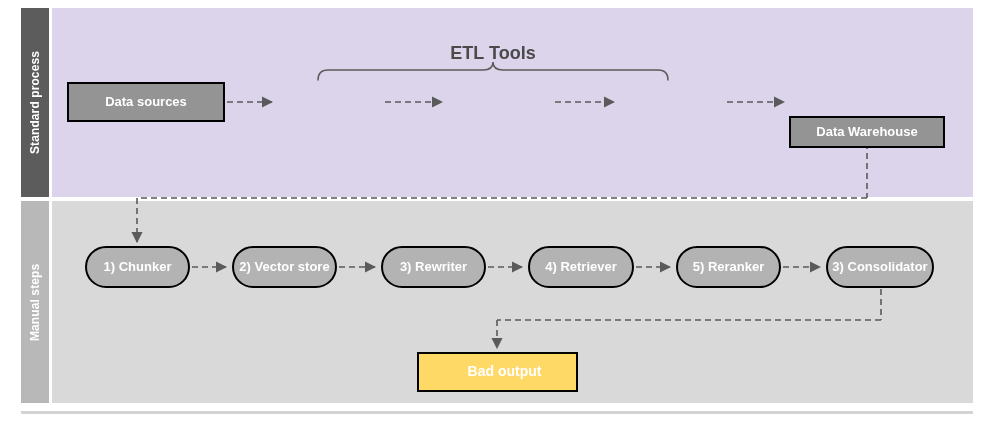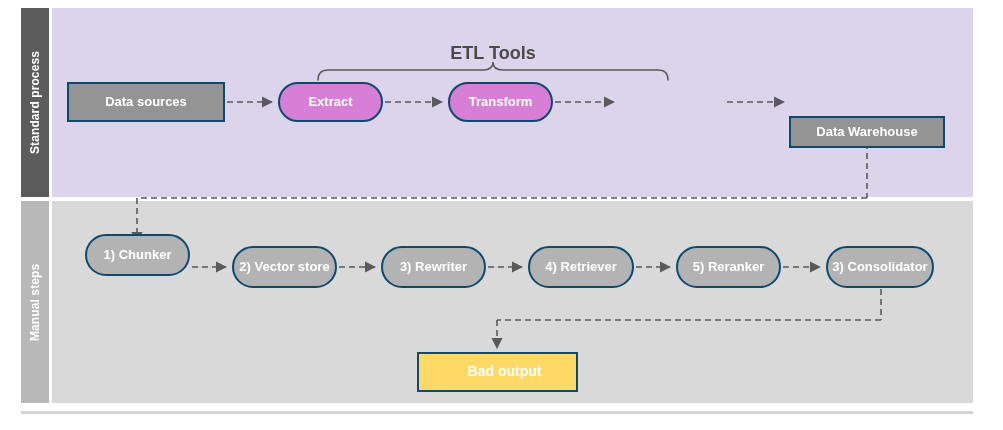--- a/index.html
+++ b/index.html
@@ -59,39 +59,39 @@
     position: absolute;
     box-sizing: border-box;
     display: flex;
     align-items: center;
     justify-content: center;
     text-align: center;
     color: #ffffff;
     font-weight: bold;
     font-size: 13px;
     line-height: 1.12;
-    border: 2px solid #0c4a6e;
+    border: 2px solid #000000;
     padding: 0 4px;
   }
   .node.rect      { border-radius: 0; }
   .node.pill      { border-radius: 100px; }
   .node.grey      { background: #949494; }
   .node.greylight { background: #b3b3b3; }
   .node.magenta   { background: #d77fd7; }
   .node.yellow    { background: #ffd966; }
 
   
   #node-data-sources   { left: 67px;  top: 82px;  width: 158px; height: 40px; }
   #node-extract        { left: 278px; top: 82px;  width: 105px; height: 40px; }
   #node-transform      { left: 448px; top: 82px;  width: 105px; height: 40px; }
   #node-load           { left: 620px; top: 82px;  width: 105px; height: 40px; }
   #node-data-warehouse { left: 789px; top: 82px;  width: 156px; height: 32px; margin-top: 34px; }
 
   
-  #node-chunker        { left: 85px;  top: 234px; width: 105px; height: 42px; text-align: center; }
+  #node-chunker        { left: 85px;  top: 246px; width: 105px; height: 42px; text-align: center; }
   #node-vector-store   { left: 232px; top: 246px; width: 105px; height: 42px; }
   #node-rewriter       { left: 381px; top: 246px; width: 105px; height: 42px; }
   #node-retriever      { left: 528px; top: 246px; width: 106px; height: 42px; }
   #node-reranker       { left: 676px; top: 246px; width: 105px; height: 42px; }
   #node-consolidator   { left: 826px; top: 246px; width: 108px; height: 42px; }
   #node-bad-output     { left: 417px; top: 352px; width: 161px; height: 40px; font-size: 14px; padding-left: 18px; }
 
   
   #etl-label {
     position: absolute;
@@ -169,23 +169,21 @@
              Q 493 70 493 62
              Q 493 70 503 70
              L 658 70
              Q 668 70 668 80" stroke="#5a5a5a" stroke-width="1.5" fill="none" stroke-linecap="round"></path>
   </svg>
 
   <div id="etl-label">ETL Tools</div>
 
   <div class="node rect grey" id="node-data-sources">Data sources</div>
 
-  <div class="node pill magenta" id="node-extract">Extract</div>
-
-  <div class="node pill magenta" id="node-transform">Transform</div>
+
 
 
   <div class="node rect grey" id="node-data-warehouse">Data Warehouse</div>
 
   <div class="node pill greylight" id="node-chunker">1) Chunker</div>
 
   <div class="node pill greylight" id="node-vector-store">2) Vector store</div>
 
   <div class="node pill greylight" id="node-rewriter">3) Rewriter</div>
 

